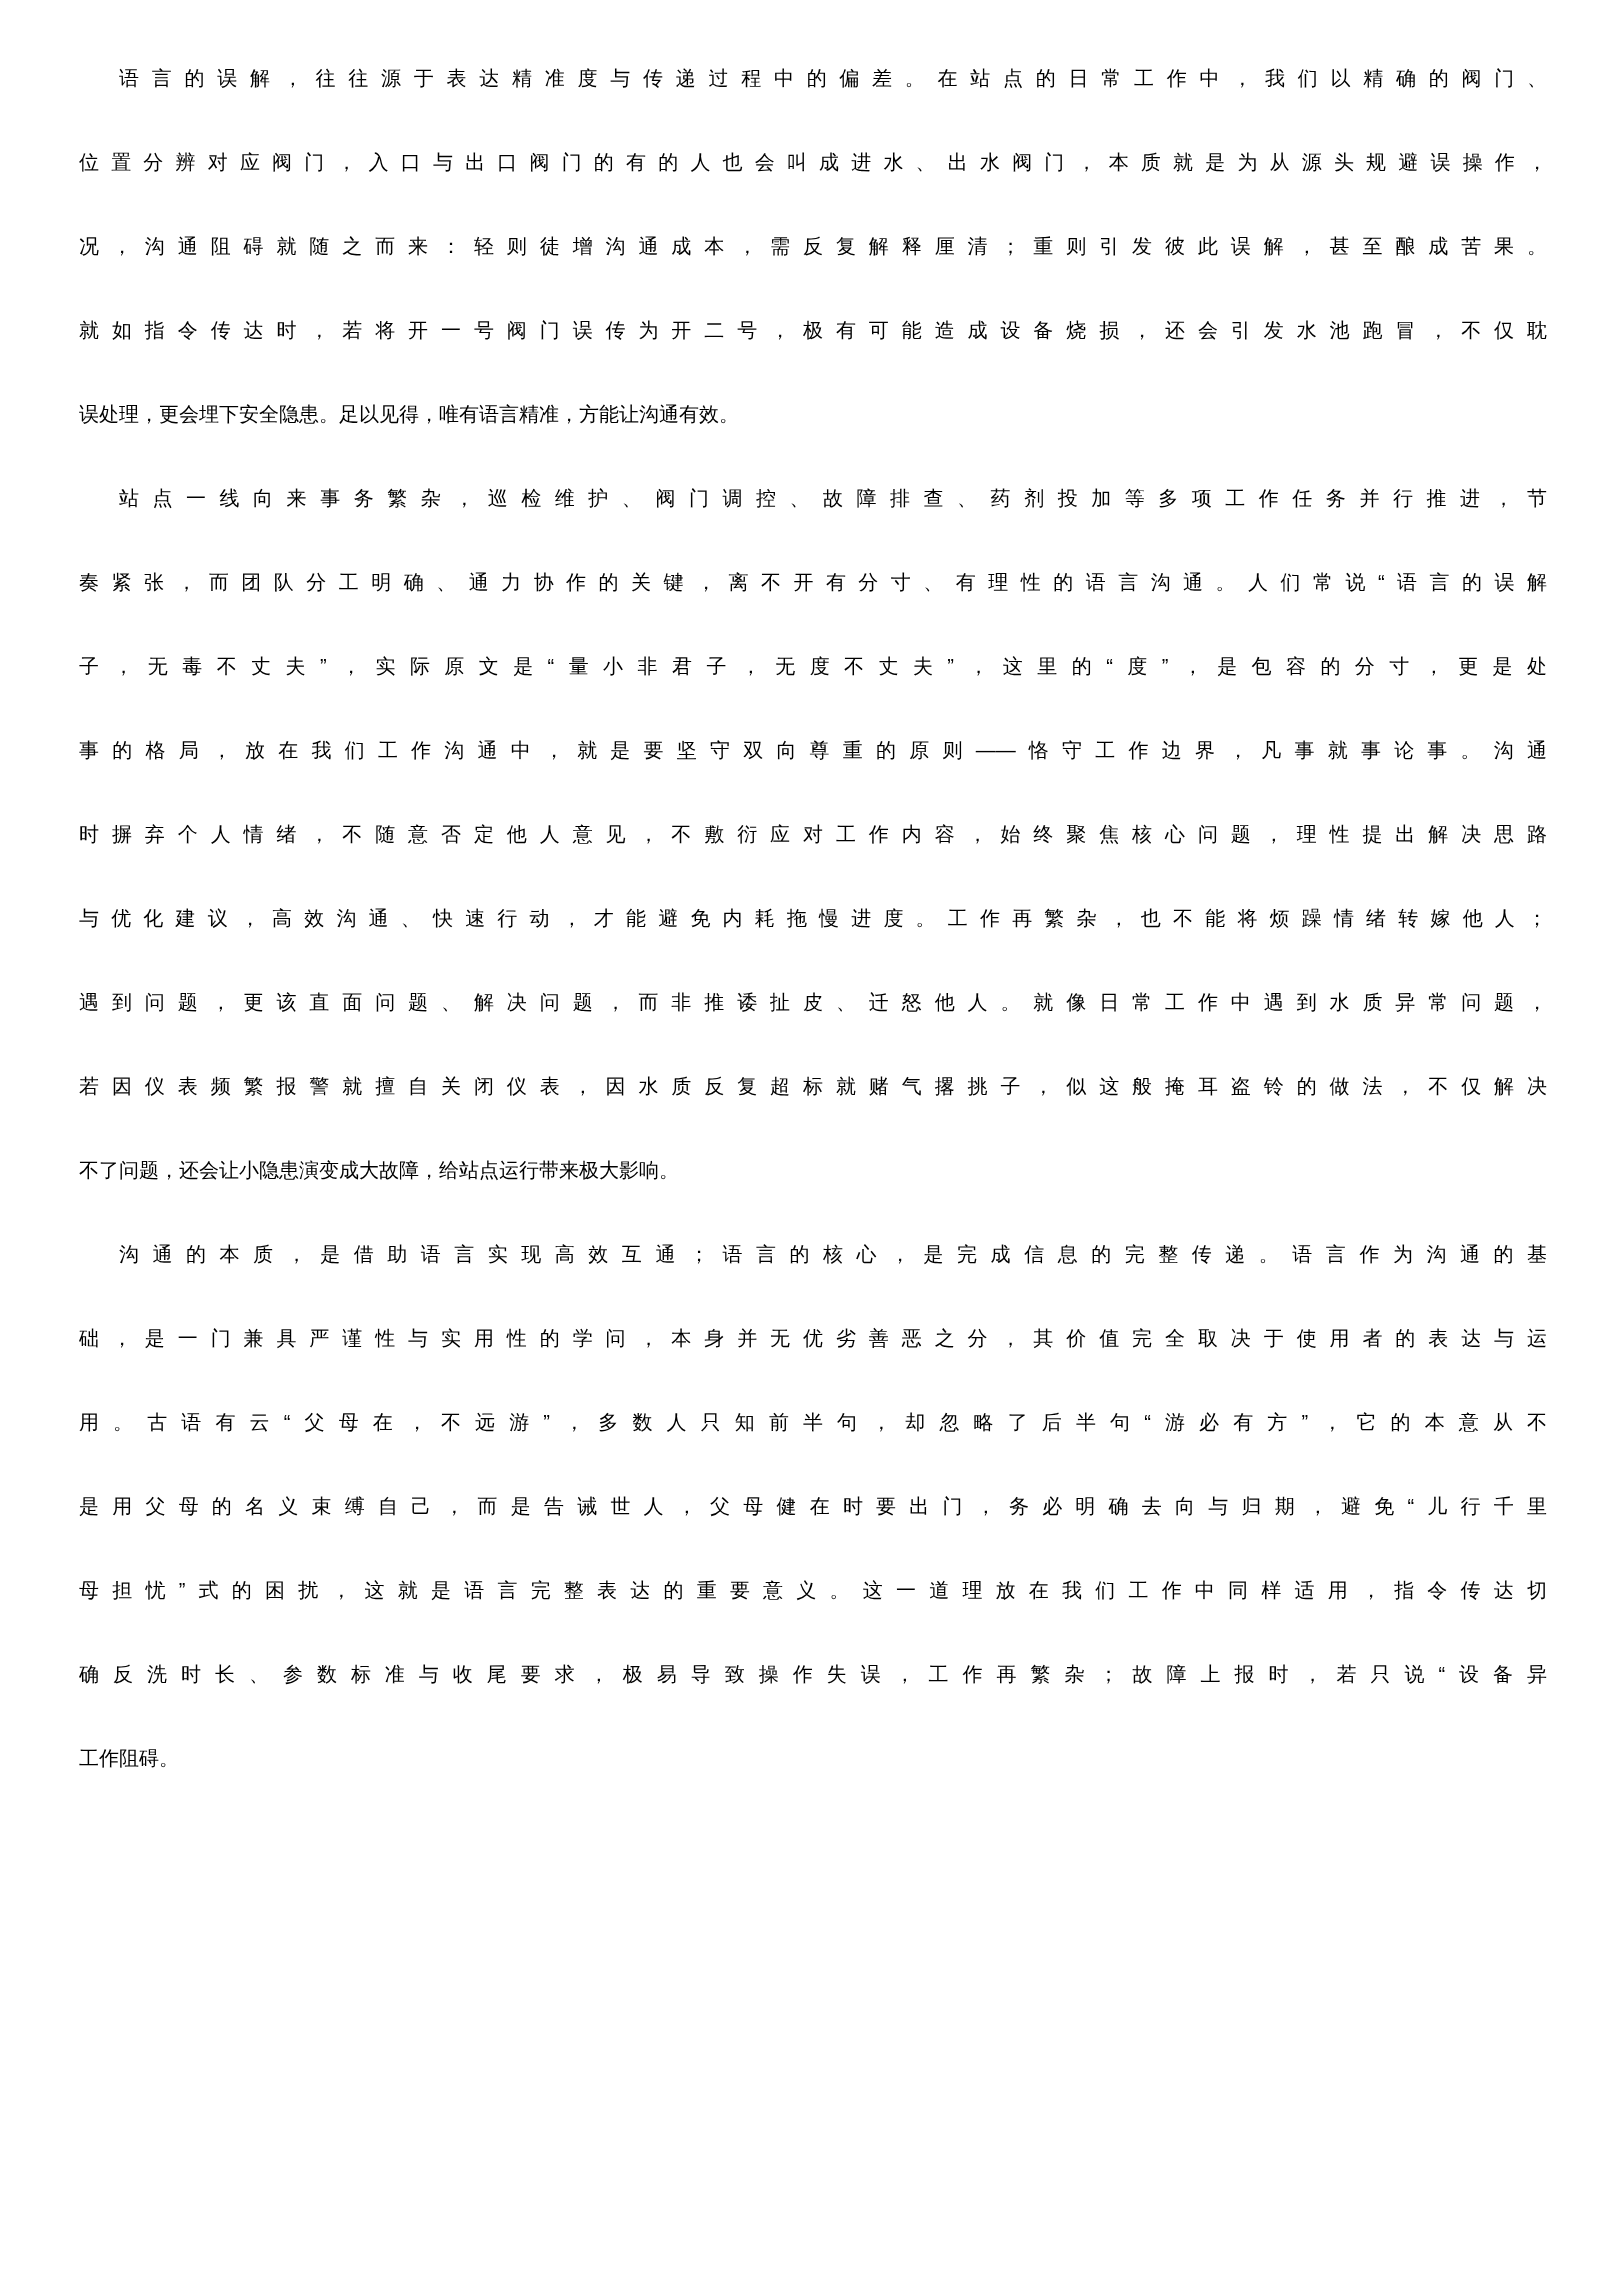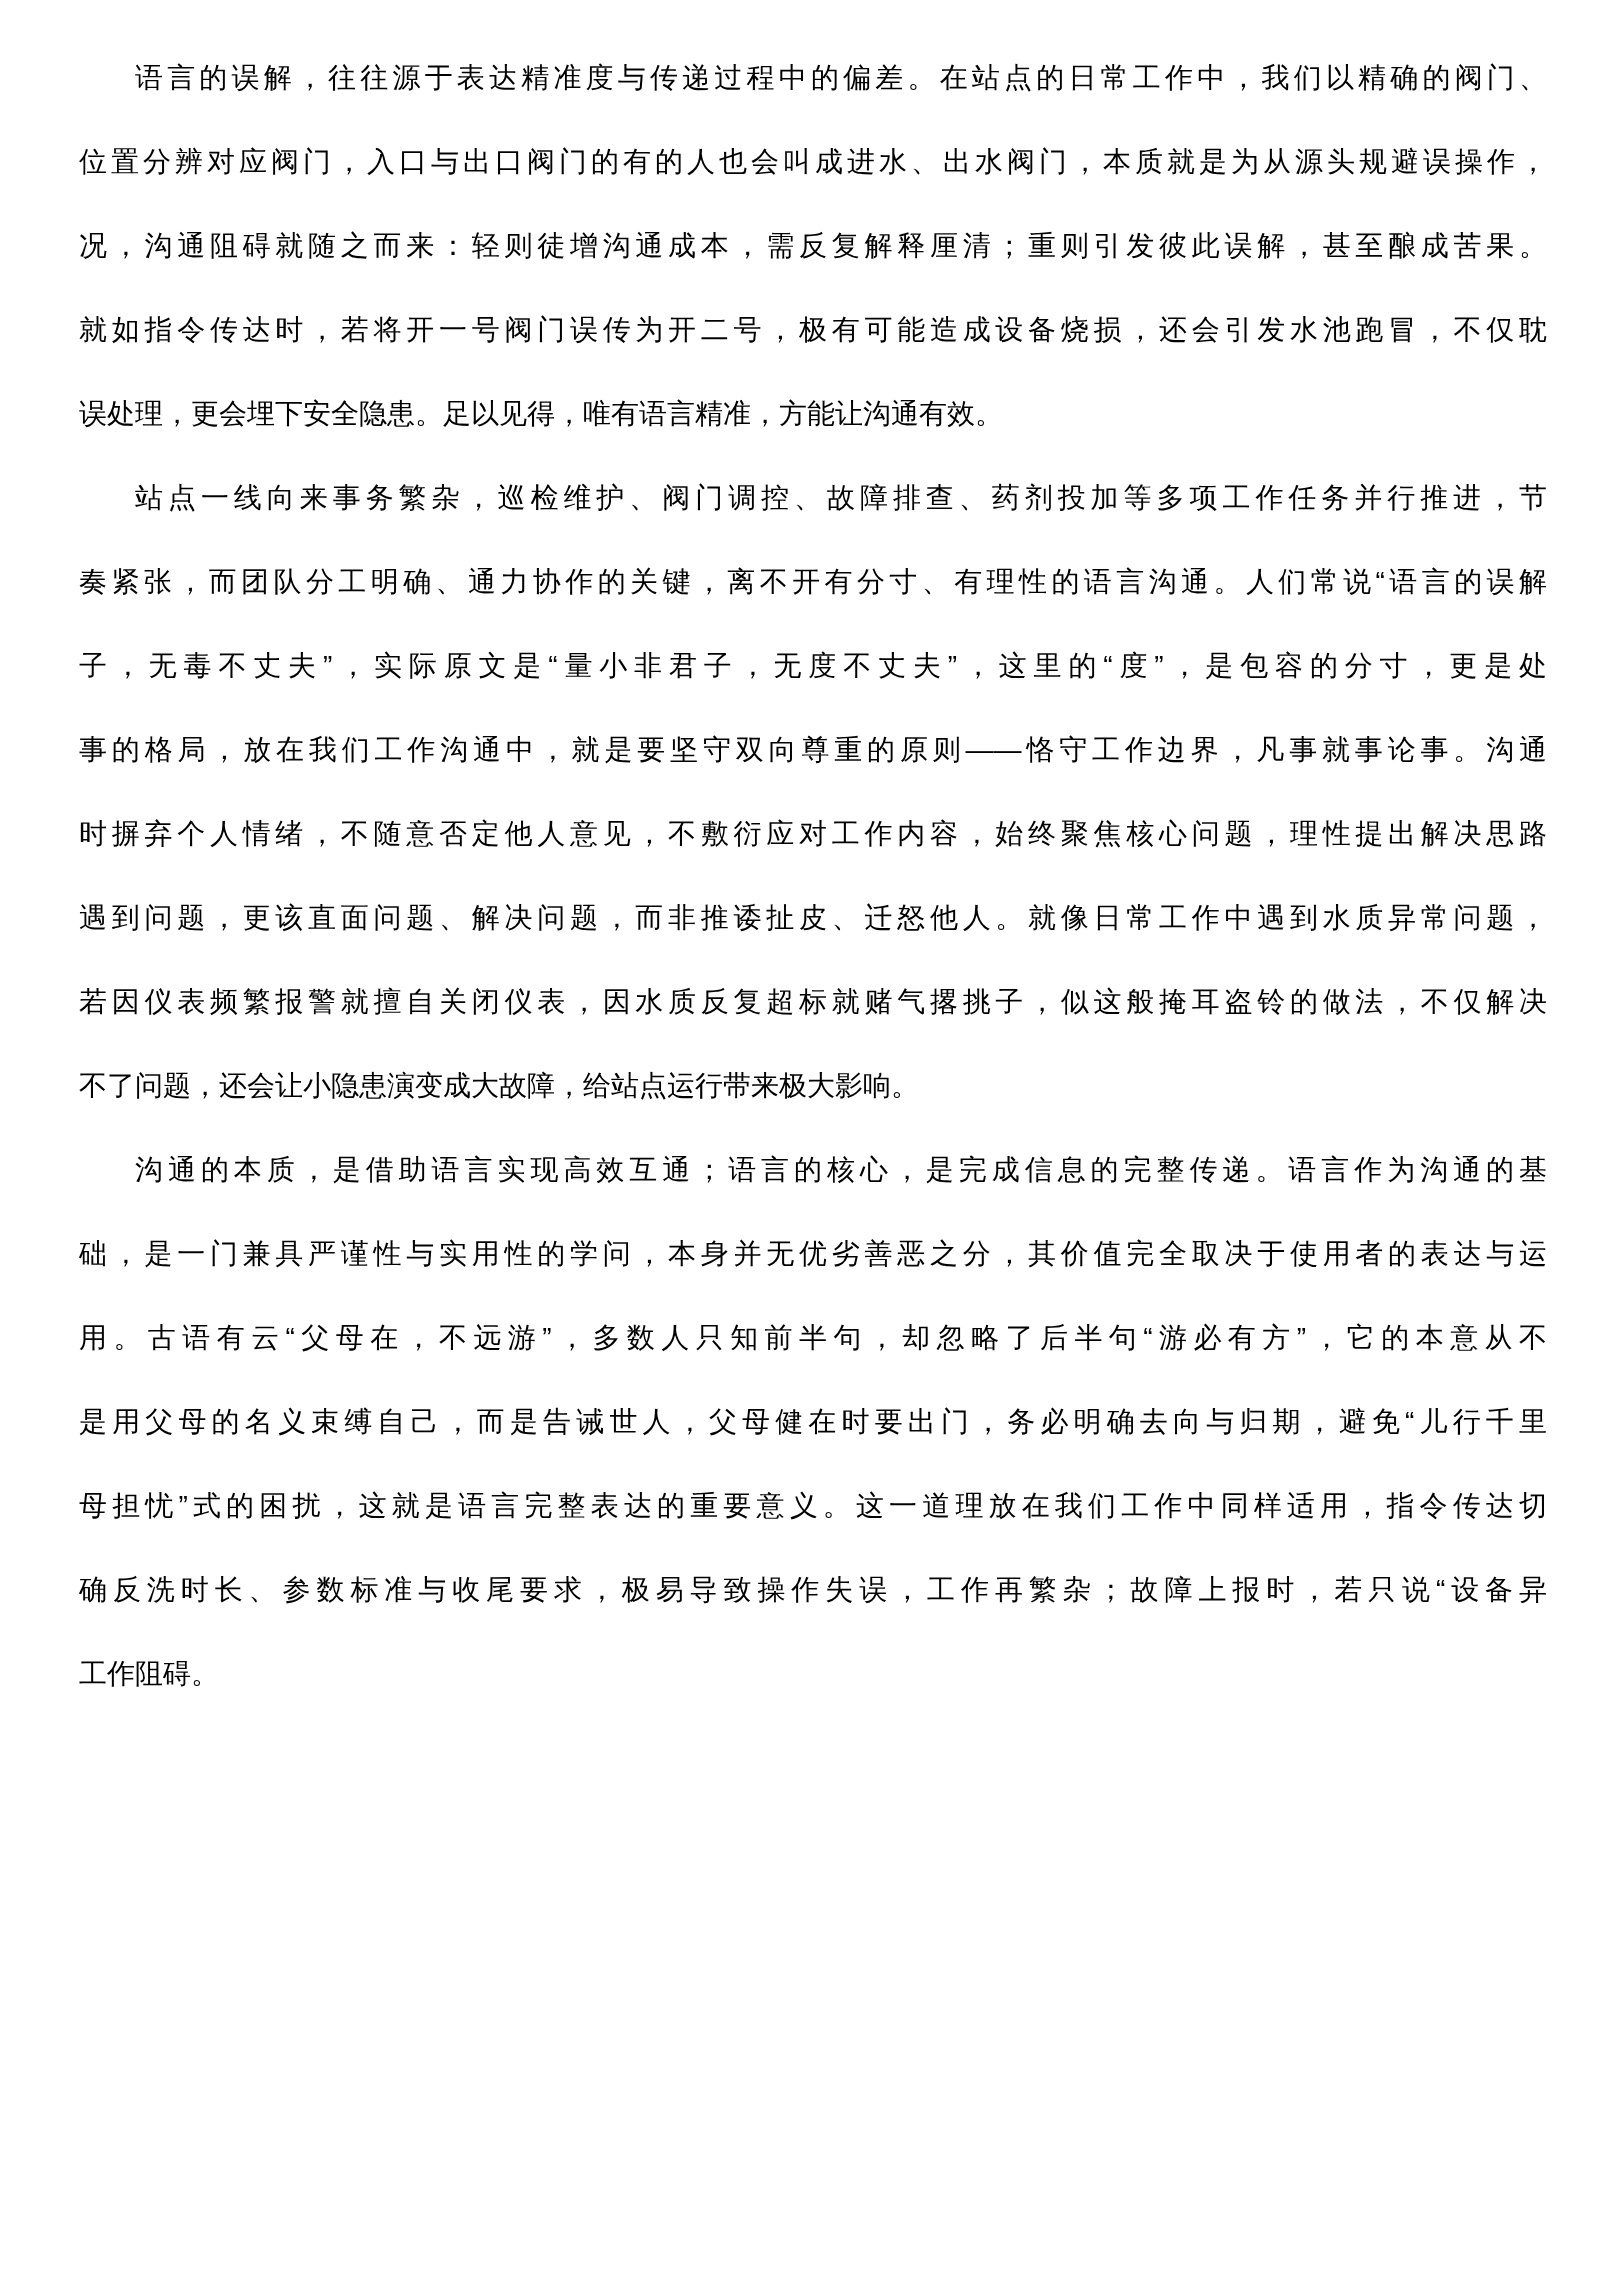--- a/index.html
+++ b/index.html
@@ -8,21 +8,21 @@
     background: #ffffff;
   }
   .page {
     position: relative;
     box-sizing: border-box;
     width: 1623px;
     height: 2295px;
     background: #ffffff;
     padding: 36px 76px 0 79px;
     font-family: "Liberation Sans", sans-serif;
-    font-size: 28px;
+    font-size: 20px;
     line-height: 84px;
     color: #000000;
     overflow: hidden;
   }
   .paragraph {
     margin: 0;
     padding: 0;
   }
   .line {
     text-align: justify;
@@ -49,20 +49,21 @@
     <div class="line">就如指令传达时，若将开一号阀门误传为开二号，极有可能造成设备烧损，还会引发水池跑冒，不仅耽</div>
     <div class="line para-end">误处理，更会埋下安全隐患。足以见得，唯有语言精准，方能让沟通有效。</div>
   </div>
 
   <div class="paragraph">
     <div class="line indent">站点一线向来事务繁杂，巡检维护、阀门调控、故障排查、药剂投加等多项工作任务并行推进，节</div>
     <div class="line">奏紧张，而团队分工明确、通力协作的关键，离不开有分寸、有理性的语言沟通。人们常说“语言的误解</div>
     <div class="line">子，无毒不丈夫”，实际原文是“量小非君子，无度不丈夫”，这里的“度”，是包容的分寸，更是处</div>
     <div class="line">事的格局，放在我们工作沟通中，就是要坚守双向尊重的原则——恪守工作边界，凡事就事论事。沟通</div>
     <div class="line">时摒弃个人情绪，不随意否定他人意见，不敷衍应对工作内容，始终聚焦核心问题，理性提出解决思路</div>
+    <div class="line">与优化建议，高效沟通、快速行动，才能避免内耗拖慢进度。工作再繁杂，也不能将烦躁情绪转嫁他人；</div>
     <div class="line">遇到问题，更该直面问题、解决问题，而非推诿扯皮、迁怒他人。就像日常工作中遇到水质异常问题，</div>
     <div class="line">若因仪表频繁报警就擅自关闭仪表，因水质反复超标就赌气撂挑子，似这般掩耳盗铃的做法，不仅解决</div>
     <div class="line para-end">不了问题，还会让小隐患演变成大故障，给站点运行带来极大影响。</div>
   </div>
 
   <div class="paragraph">
     <div class="line indent">沟通的本质，是借助语言实现高效互通；语言的核心，是完成信息的完整传递。语言作为沟通的基</div>
     <div class="line">础，是一门兼具严谨性与实用性的学问，本身并无优劣善恶之分，其价值完全取决于使用者的表达与运</div>
     <div class="line">用。古语有云“父母在，不远游”，多数人只知前半句，却忽略了后半句“游必有方”，它的本意从不</div>
     <div class="line">是用父母的名义束缚自己，而是告诫世人，父母健在时要出门，务必明确去向与归期，避免“儿行千里</div>

